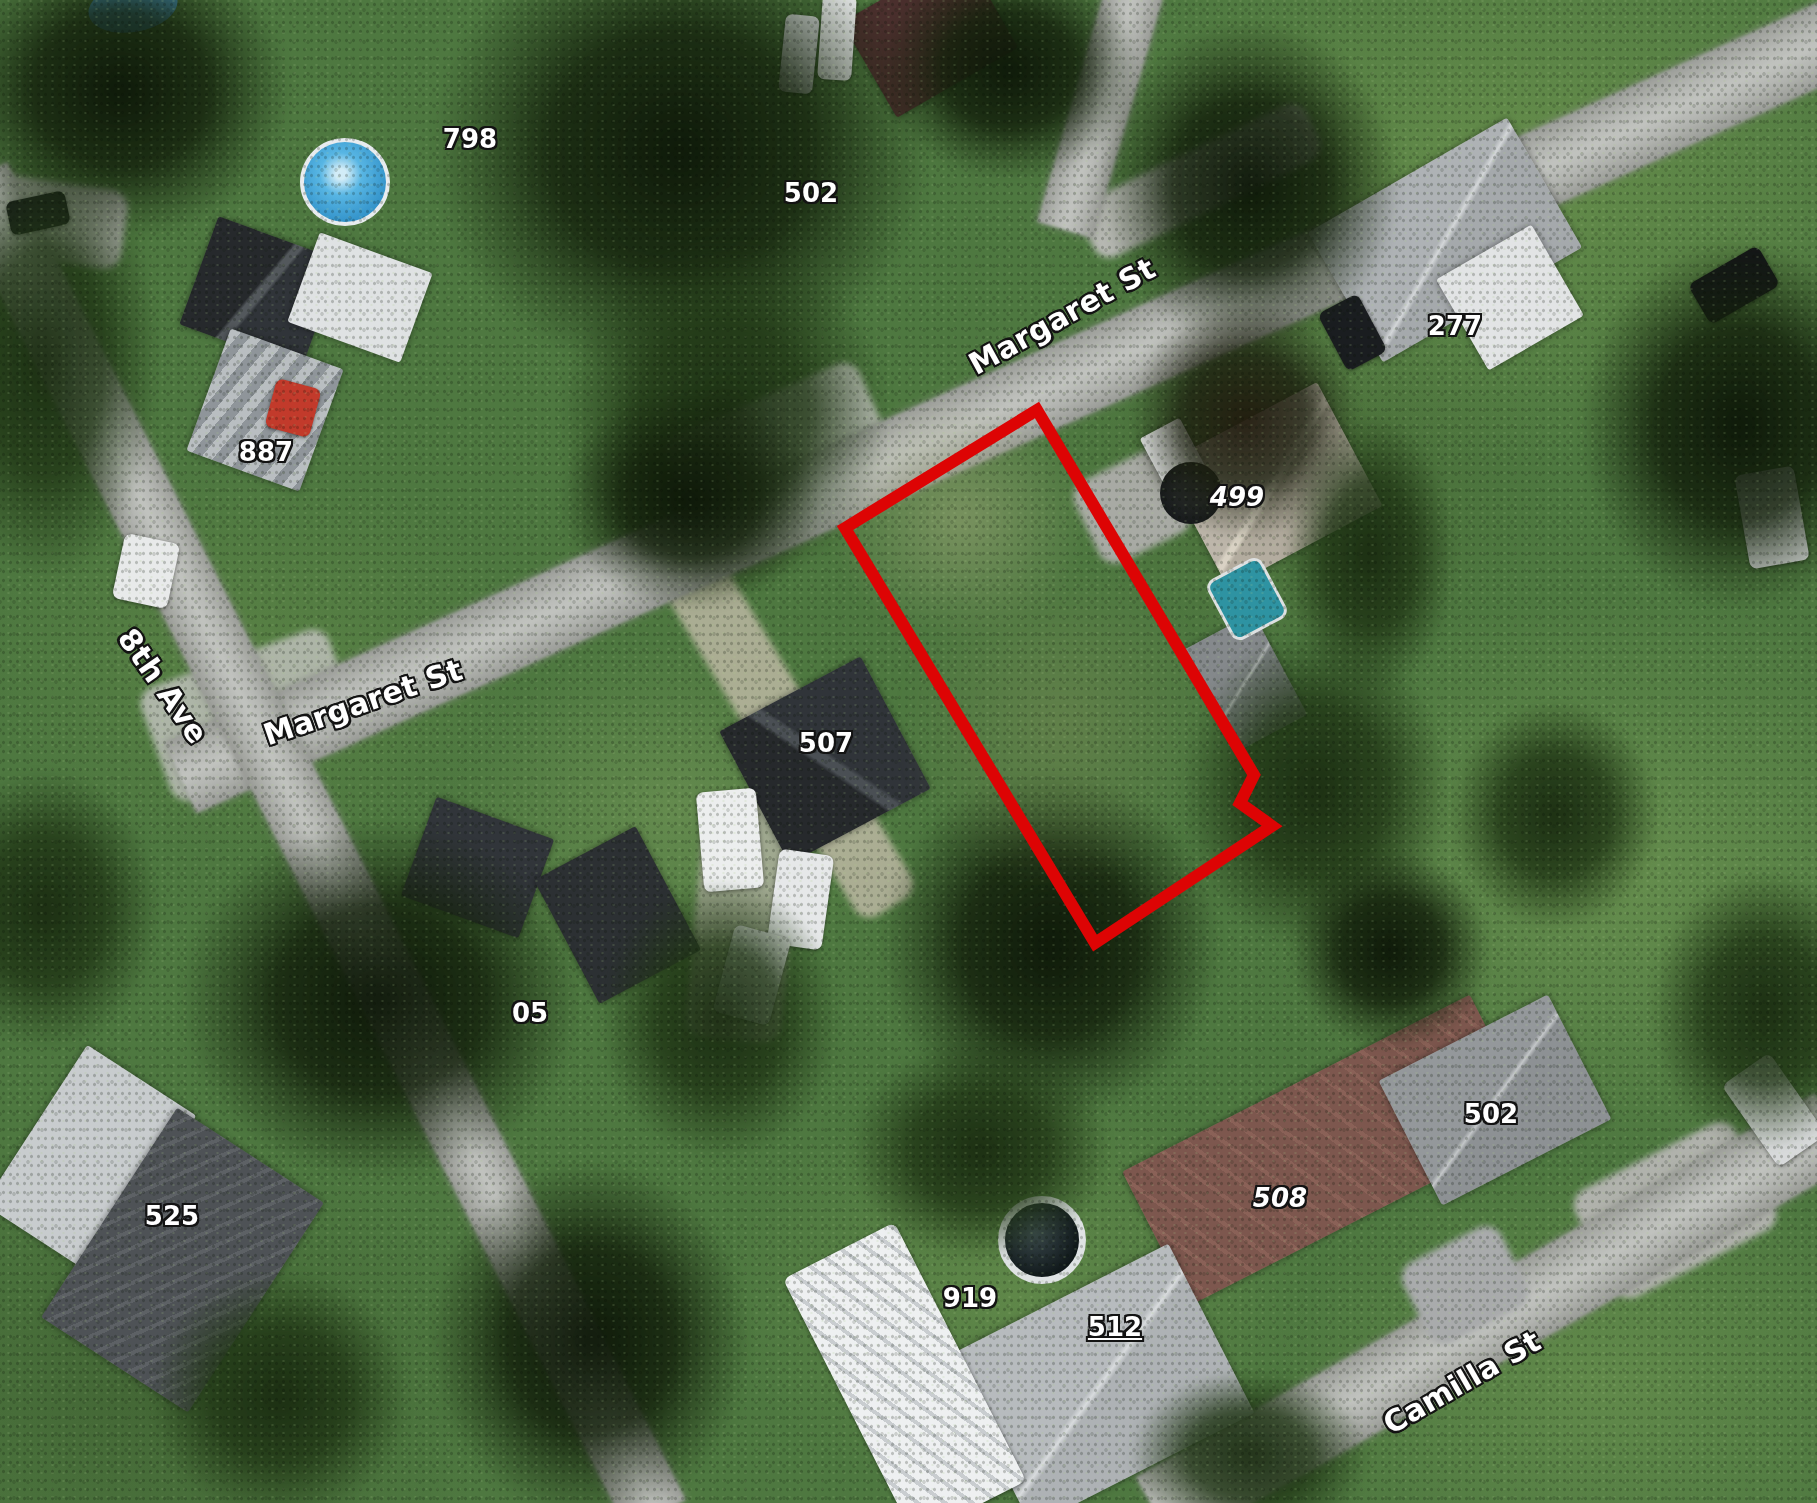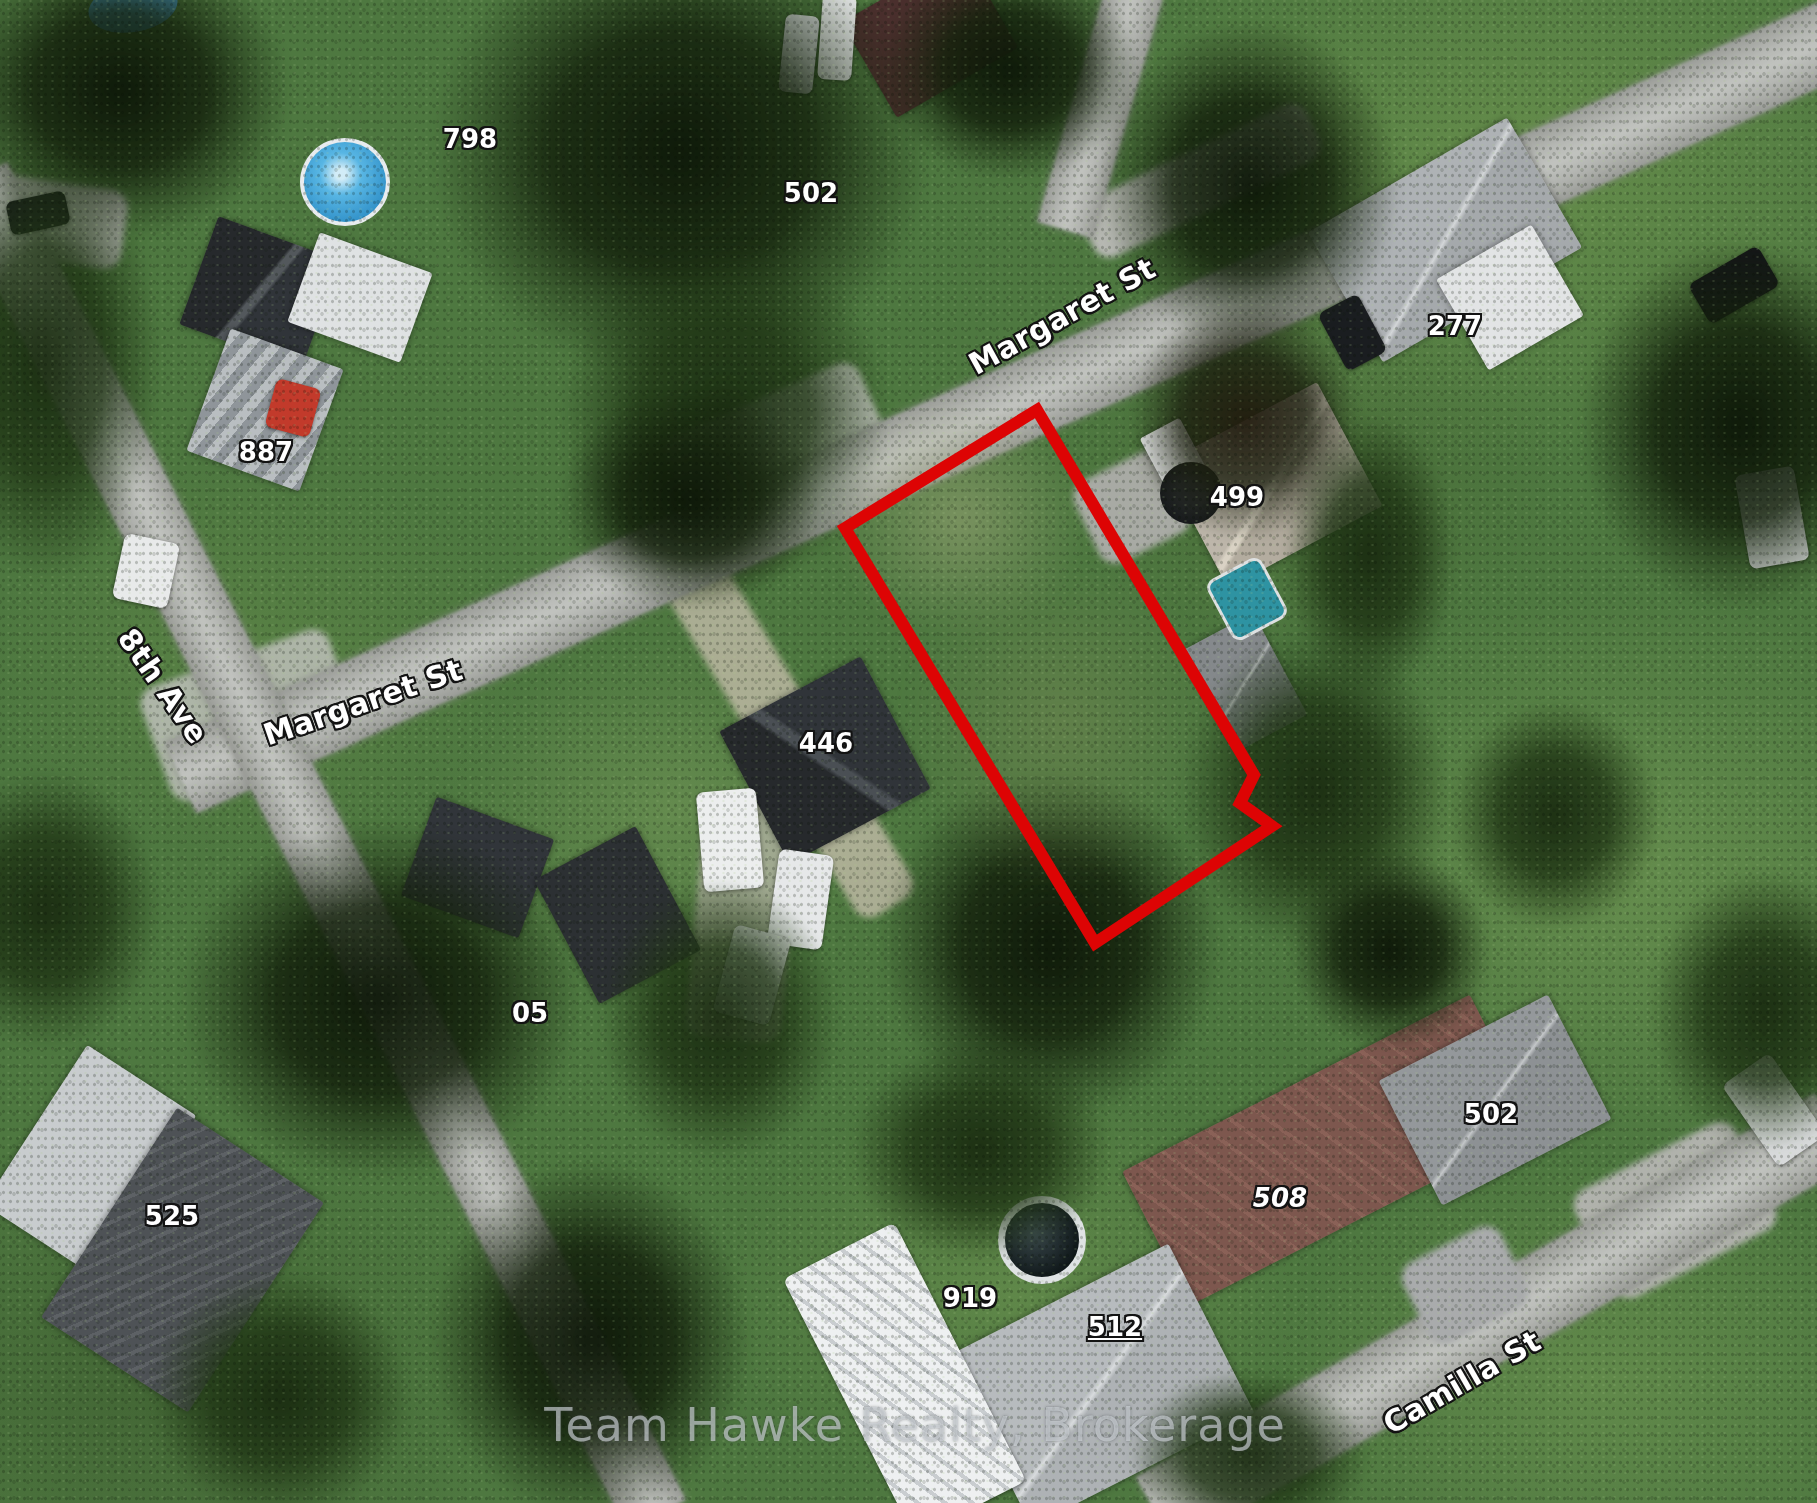--- a/index.html
+++ b/index.html
@@ -149,24 +149,23 @@
 
   <div id="label-layer">
       <div class="street-label" style="left: 1062px; top: 316px; transform: translate(-50%, -50%) rotate(-29deg);">Margaret St</div>
       <div class="street-label" style="left: 363px; top: 702px; transform: translate(-50%, -50%) rotate(-19deg);">Margaret St</div>
       <div class="street-label" style="left: 163px; top: 686px; transform: translate(-50%, -50%) rotate(55deg);">8th Ave</div>
       <div class="street-label" style="left: 1462px; top: 1382px; transform: translate(-50%, -50%) rotate(-30deg);">Camilla St</div>
       <div class="house-label" style="left: 470px; top: 139px; transform: translate(-50%, -50%) rotate(0deg);">798</div>
       <div class="house-label" style="left: 811px; top: 193px; transform: translate(-50%, -50%) rotate(0deg);">502</div>
       <div class="house-label" style="left: 1455px; top: 326px; transform: translate(-50%, -50%) rotate(0deg);">277</div>
       <div class="house-label" style="left: 266px; top: 452px; transform: translate(-50%, -50%) rotate(0deg);">887</div>
-      <div class="house-label" style="left: 1237px; top: 497px; transform: translate(-50%, -50%) rotate(0deg);">499</div>
-      <div class="house-label" style="left: 826px; top: 743px; transform: translate(-50%, -50%) rotate(0deg);">446</div>
+      <div class="house-label" style="left: 1237px; top: 497px; transform: translate(-50%, -50%) rotate(0deg); font-style: italic;">499</div>
+      <div class="house-label" style="left: 826px; top: 743px; transform: translate(-50%, -50%) rotate(0deg);">507</div>
       <div class="house-label" style="left: 530px; top: 1013px; transform: translate(-50%, -50%) rotate(0deg);">05</div>
       <div class="house-label" style="left: 172px; top: 1216px; transform: translate(-50%, -50%) rotate(0deg);">525</div>
       <div class="house-label" style="left: 1491px; top: 1114px; transform: translate(-50%, -50%) rotate(0deg);">502</div>
       <div class="house-label" style="left: 1280px; top: 1198px; transform: translate(-50%, -50%) rotate(0deg); font-style: italic;">508</div>
       <div class="house-label" style="left: 970px; top: 1298px; transform: translate(-50%, -50%) rotate(0deg);">919</div>
       <div class="house-label" style="left: 1115px; top: 1327px; transform: translate(-50%, -50%) rotate(0deg); text-decoration: underline;">512</div>
     </div>
 
-  <div id="watermark">Team Hawke Realty, Brokerage</div>
 </div>
 
 </body></html>

